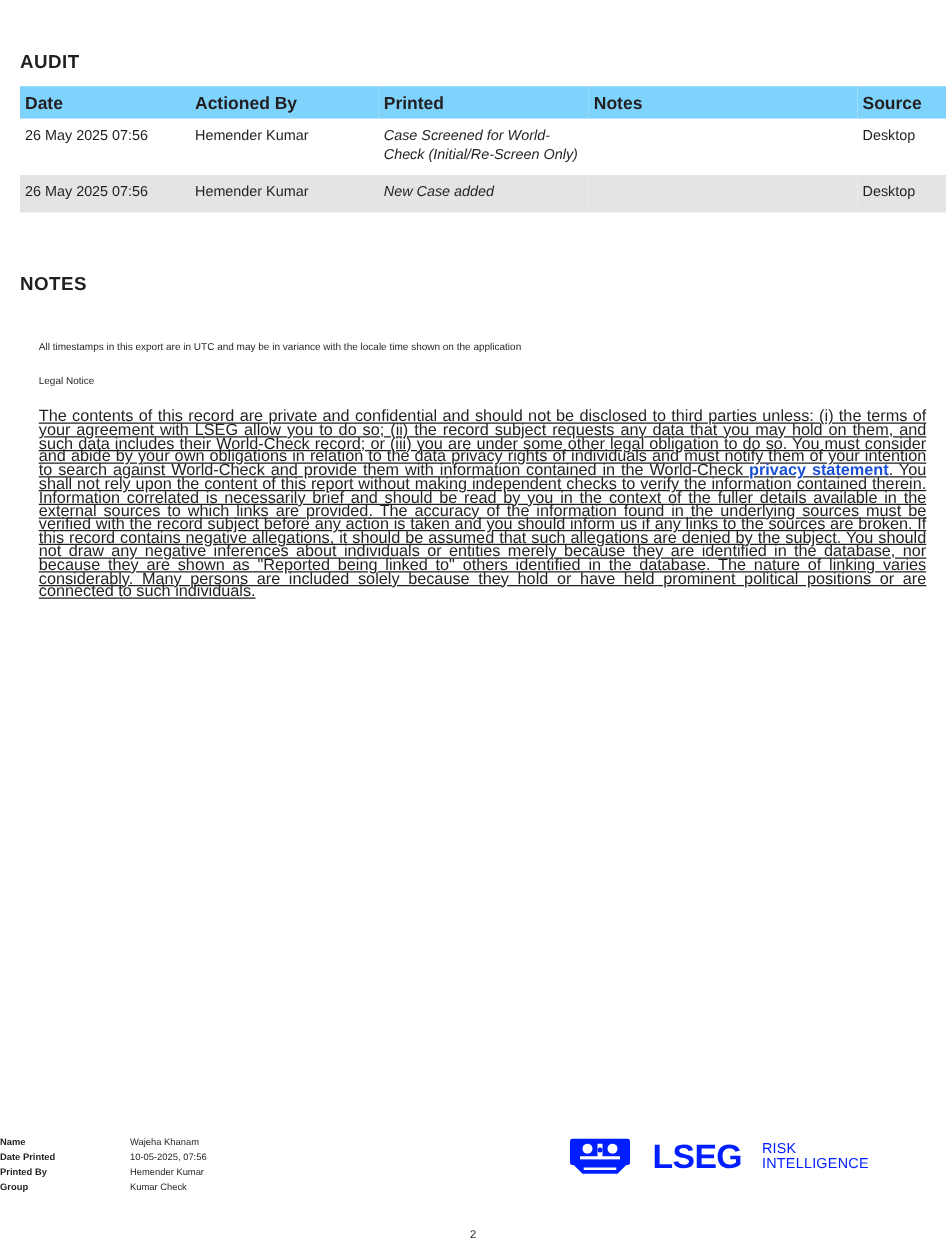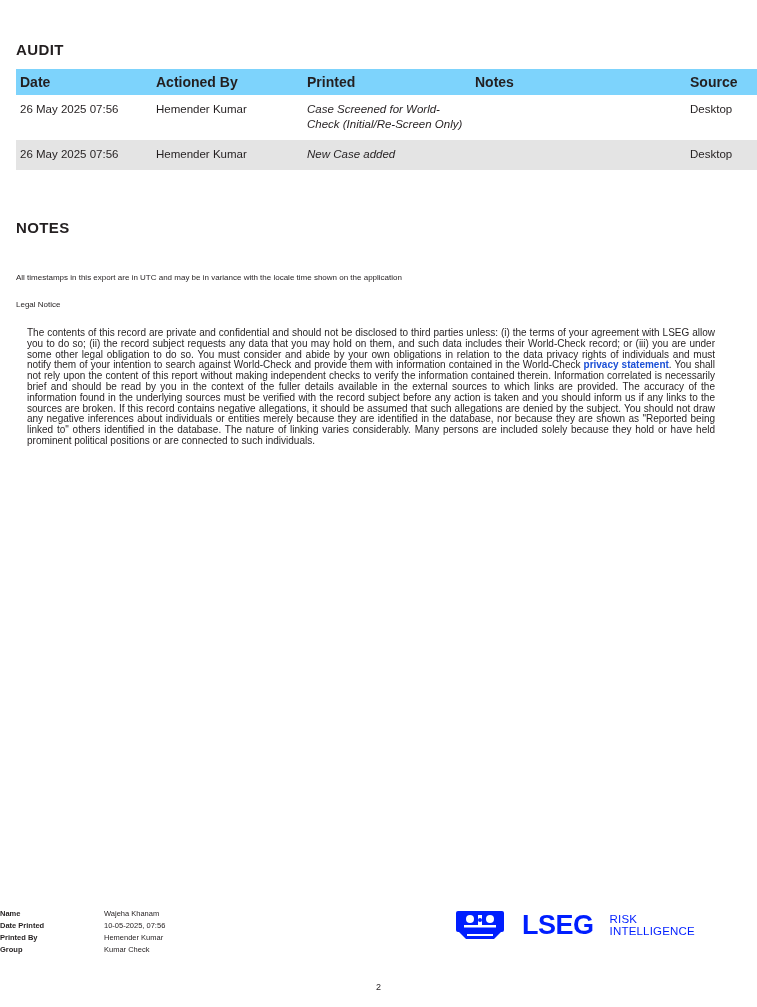--- a/index.html
+++ b/index.html
@@ -82,41 +82,42 @@
   .col-actioned { width: 143px; margin-top: 44px; }
   .col-action { width: 160px; }
   .col-notes { width: 207px; }
   .col-source { width: 72px; }
 
   .wrapword { word-break: break-word; font-style: italic; }
 
   
   .notes-block {
     position: absolute;
-    left: 16px;
+    left: 31px;
     top: 272px;
     width: 710px;
   }
   .note-line {
     font-size: 8px;
     line-height: 11px;
     color: #231f20;
     margin: 0 0 16px 0;
   }
   .legal-notice {
     font-size: 8px;
     line-height: 11px;
     margin: 0 0 18px 0;
   }
   .legal-body {
-    font-size: 10px;
+    font-size: 13px;
     line-height: 10.8px;
     text-align: justify;
-    margin: 11px;
-    color: #231f20;
+    margin: 0;
+    color: #231f20;
+    text-decoration: underline;
   }
   .legal-body a {
     color: #1a4fd6;
     text-decoration: none;
     font-weight: bold;
   }
 
   
   .footer {
     position: absolute;

